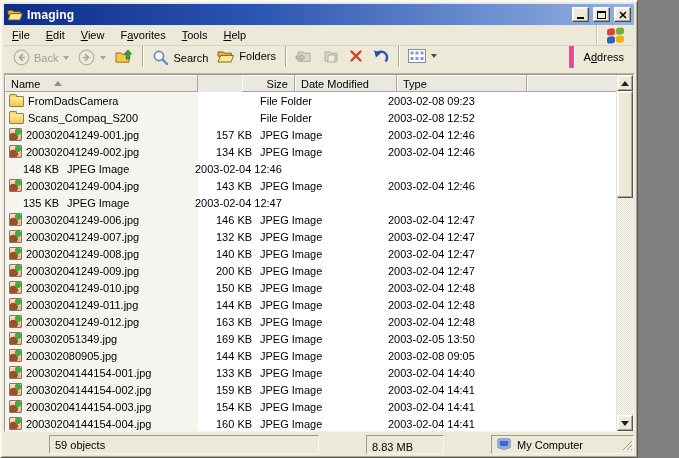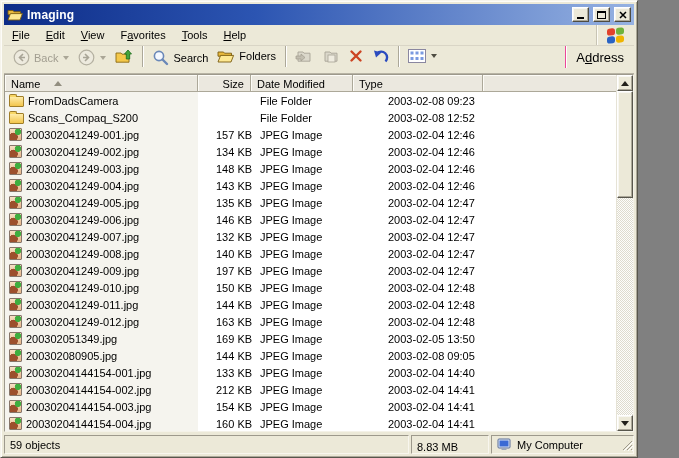--- a/index.html
+++ b/index.html
@@ -44,33 +44,33 @@
   .toolbar{ height:28px; flex:none; display:flex; align-items:flex-start; padding:0 2px 0 5px; gap:1px;
     border-bottom:1px solid #b7b3a4; }
   .tbtn{ display:flex; align-items:center; gap:4px; padding:3px 4px; font-size:11px; border-radius:2px; }
   .tbtn .lbl{ color:#000; }
   .tbtn .lbl.dis{ color:#a19d90; }
   .caret{ width:0;height:0;border-left:3px solid transparent;border-right:3px solid transparent;
     border-top:4px solid #4e4c42; margin-left:1px;}
   .caret.dis{ border-top-color:#aaa696; }
   .tsep{ width:1px; height:21px; background:#aca899; box-shadow:1px 0 0 #fff; margin:0 4px; flex:none;}
   .tspacer{ flex:1; }
-  .address-band{ display:flex; align-items:center; padding:0 8px 0 10px; font-size:13px;
-    border-left:1px solid #ec4899; box-shadow:inset 1px 0 0 #fff; height:22px; }
+  .address-band{ display:flex; align-items:center; padding:0 8px 0 10px; font-size:11px;
+    border-left:5px solid #ec4899; box-shadow:inset 1px 0 0 #fff; height:22px; }
 
   
   .content{ flex:1; display:flex; overflow:hidden;
     border:1px solid; border-color:#9d998c #f4f2e8 #f4f2e8 #9d998c; background:#fff; }
   .main{ flex:1; display:flex; flex-direction:column; overflow:hidden; }
 
   .lv-header{ display:flex; height:17px; flex:none; font-size:11px; color:#000; background:#ebe8df;}
   .hcell{ background:#ebe8df; border-right:1px solid #aca899; border-bottom:1px solid #aca899;
     box-shadow: inset 1px 1px 0 #fdfcf7; padding:2px 6px 0 6px; display:flex; align-items:center; gap:14px;}
   .hc-name{ width:193px; }
-  .hc-size{ width:53px; justify-content:flex-end; }
+  .hc-size{ width:53px; justify-content:flex-end;margin-left:44px; }
   .hc-type{ width:130px; }
   .hc-date{ width:102px; }
   .hc-fill{ flex:1; border-right:none; }
   .sort-up{ width:0;height:0;border-left:4px solid transparent;border-right:4px solid transparent;
     border-bottom:5px solid #928e80; margin-bottom:1px;}
 
   .rows{ flex:1; overflow:hidden; position:relative;
     background:linear-gradient(90deg,#f5f4ee 0,#f5f4ee 193px,#fff 193px); }
   .row{ display:flex; height:17px; align-items:center; font-size:11px; color:#000; }
   .cell-name{ width:193px; display:flex; align-items:center; gap:4px; padding-left:4px; overflow:hidden; white-space:nowrap;}
@@ -99,21 +99,21 @@
   .sb-thumb{ height:107px; flex:none; background:#ece9d8;
     border:1px solid; border-color:#fff #58564c #58564c #fff;
     box-shadow: inset -1px -1px 0 #aca899, inset 1px 1px 0 #f8f7f2;}
   .sb-track{ flex:1; }
   .arr-up{ width:0;height:0;border-left:4px solid transparent;border-right:4px solid transparent;border-bottom:5px solid #21201a;}
   .arr-down{ width:0;height:0;border-left:4px solid transparent;border-right:4px solid transparent;border-top:5px solid #21201a;}
 
   
   .statusbar{ height:22px; flex:none; display:flex; gap:2px; padding-top:3px; font-size:11px;}
   .sp{ border:1px solid; border-color:#9d998c #f8f6ee #f8f6ee #9d998c;
-    display:flex; align-items:center; padding:0 5px; height:19px; color:#000;}
+    display:flex; align-items:center; padding:0 5px; height:19px; color:#000;margin-left:45px;}
   .sp-objects{ flex:1; }
   .sp-size{ width:78px; flex:none;align-items:flex-end;}
   .sp-location{ width:143px; flex:none; gap:5px; position:relative;}
   .grip{ position:absolute; right:0; bottom:0; }
 </style>
 </head>
 <body>
 
 <div class="window">
 
@@ -284,42 +284,34 @@
           <div class="row">
     <span class="cell-name">
       <span class="file-icon icon-jpeg"></span>
       <span class="nm">200302041249-002.jpg</span>
     </span>
     <span class="cell-size">134 KB</span>
     <span class="cell-type">JPEG Image</span>
     <span class="cell-date">2003-02-04 12:46</span>
   </div>
           <div class="row">
-    <span class="cell-name">
-      <span class="file-icon icon-jpeg"></span>
-      <span class="nm">200302041249-003.jpg</span>
-    </span>
     <span class="cell-size">148 KB</span>
     <span class="cell-type">JPEG Image</span>
     <span class="cell-date">2003-02-04 12:46</span>
   </div>
           <div class="row">
     <span class="cell-name">
       <span class="file-icon icon-jpeg"></span>
       <span class="nm">200302041249-004.jpg</span>
     </span>
     <span class="cell-size">143 KB</span>
     <span class="cell-type">JPEG Image</span>
     <span class="cell-date">2003-02-04 12:46</span>
   </div>
           <div class="row">
-    <span class="cell-name">
-      <span class="file-icon icon-jpeg"></span>
-      <span class="nm">200302041249-005.jpg</span>
-    </span>
     <span class="cell-size">135 KB</span>
     <span class="cell-type">JPEG Image</span>
     <span class="cell-date">2003-02-04 12:47</span>
   </div>
           <div class="row">
     <span class="cell-name">
       <span class="file-icon icon-jpeg"></span>
       <span class="nm">200302041249-006.jpg</span>
     </span>
     <span class="cell-size">146 KB</span>
@@ -342,21 +334,21 @@
     </span>
     <span class="cell-size">140 KB</span>
     <span class="cell-type">JPEG Image</span>
     <span class="cell-date">2003-02-04 12:47</span>
   </div>
           <div class="row">
     <span class="cell-name">
       <span class="file-icon icon-jpeg"></span>
       <span class="nm">200302041249-009.jpg</span>
     </span>
-    <span class="cell-size">197 KB</span>
+    <span class="cell-size">200 KB</span>
     <span class="cell-type">JPEG Image</span>
     <span class="cell-date">2003-02-04 12:47</span>
   </div>
           <div class="row">
     <span class="cell-name">
       <span class="file-icon icon-jpeg"></span>
       <span class="nm">200302041249-010.jpg</span>
     </span>
     <span class="cell-size">150 KB</span>
     <span class="cell-type">JPEG Image</span>
@@ -405,21 +397,21 @@
     </span>
     <span class="cell-size">133 KB</span>
     <span class="cell-type">JPEG Image</span>
     <span class="cell-date">2003-02-04 14:40</span>
   </div>
           <div class="row">
     <span class="cell-name">
       <span class="file-icon icon-jpeg"></span>
       <span class="nm">20030204144154-002.jpg</span>
     </span>
-    <span class="cell-size">212 KB</span>
+    <span class="cell-size">159 KB</span>
     <span class="cell-type">JPEG Image</span>
     <span class="cell-date">2003-02-04 14:41</span>
   </div>
           <div class="row">
     <span class="cell-name">
       <span class="file-icon icon-jpeg"></span>
       <span class="nm">20030204144154-003.jpg</span>
     </span>
     <span class="cell-size">154 KB</span>
     <span class="cell-type">JPEG Image</span>

